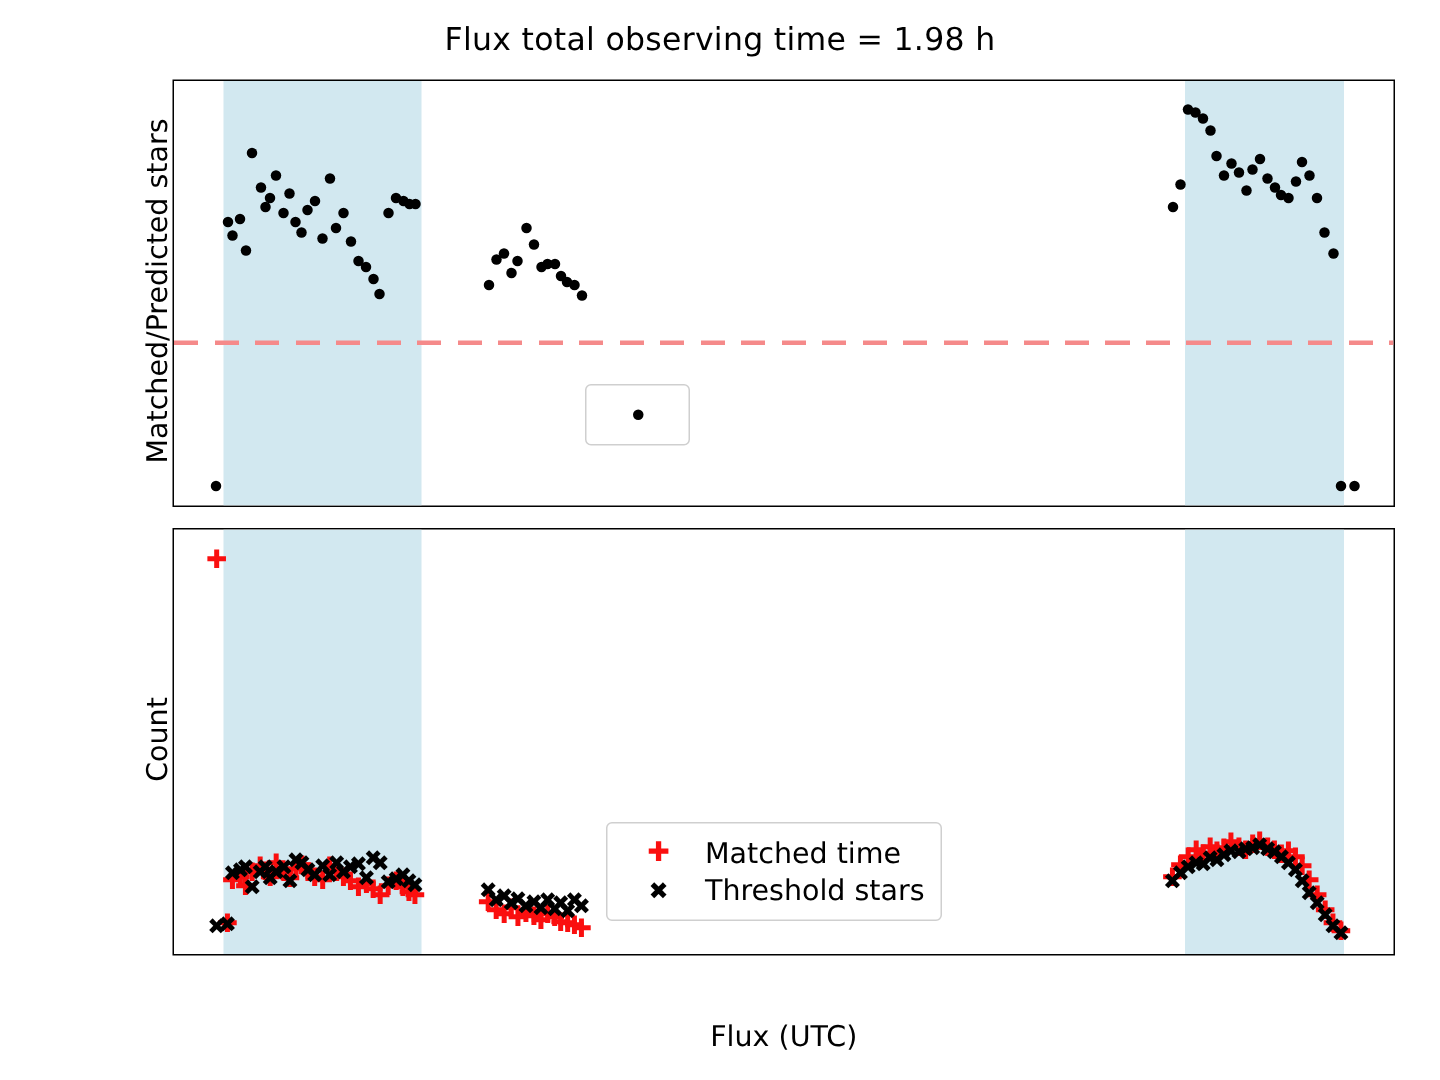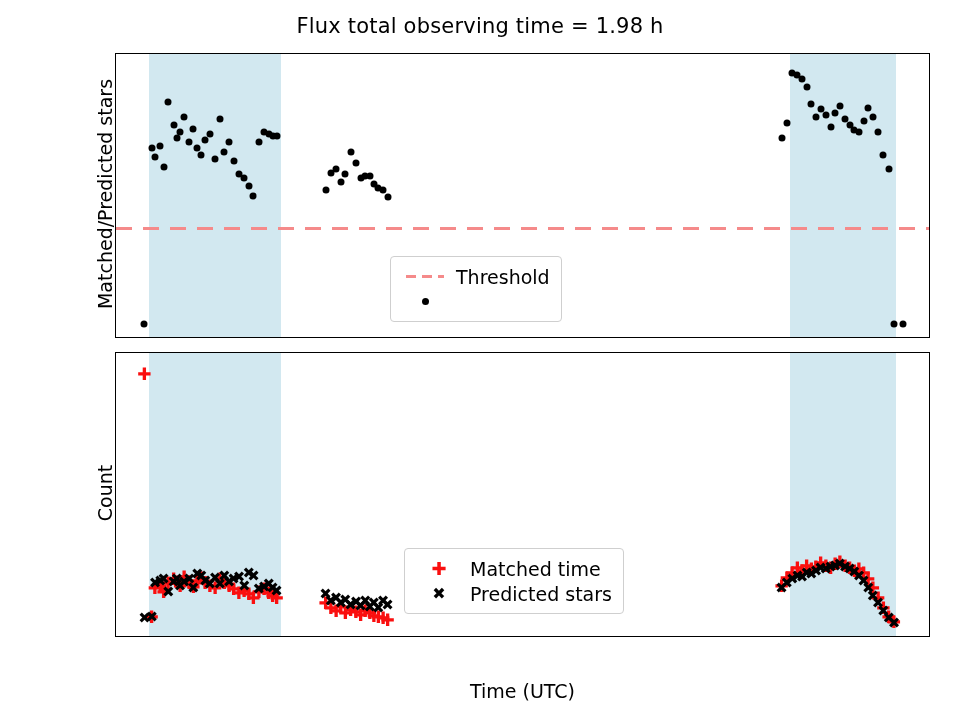--- a/index.html
+++ b/index.html
@@ -273,45 +273,39 @@
         <div class="mk mk-ex" style="left: 742.937px; top: 222.627px;">✖</div>
         <div class="mk mk-ex" style="left: 747.563px; top: 227.658px;">✖</div>
         <div class="mk mk-ex" style="left: 752.19px; top: 235.204px;">✖</div>
         <div class="mk mk-ex" style="left: 756.817px; top: 242.751px;">✖</div>
         <div class="mk mk-ex" style="left: 762.105px; top: 250.298px;">✖</div>
         <div class="mk mk-ex" style="left: 767.393px; top: 257.844px;">✖</div>
         <div class="mk mk-ex" style="left: 772.68px; top: 265.391px;">✖</div>
         <div class="mk mk-ex" style="left: 777.968px; top: 270.422px;">✖</div>
       </div>
     <div class="ylabel" id="ylabel-bottom">Count</div>
-    <div id="xlabel">Time (UTC)</div>
+    <div id="xlabel">Flux (UTC)</div>
   </div>
 
   <div class="legend" id="legend-top">
-    <div class="legend-row">
-      <span class="legend-key">
-          <span class="key-dash"></span>
-        </span>
-      <span class="legend-txt">Threshold</span>
-    </div>
     <div class="legend-row">
       <span class="legend-key">
           <span class="key-dot"></span>
         </span>
     </div>
   </div>
 
   <div class="legend" id="legend-bottom">
     <div class="legend-row">
       <span class="legend-key">
           <span class="key-plus">✚</span>
         </span>
       <span class="legend-txt">Matched time</span>
     </div>
     <div class="legend-row">
       <span class="legend-key">
           <span class="key-ex">✖</span>
         </span>
-      <span class="legend-txt">Predicted stars</span>
+      <span class="legend-txt">Threshold stars</span>
     </div>
   </div>
 
 </div>
 
 </body></html>

